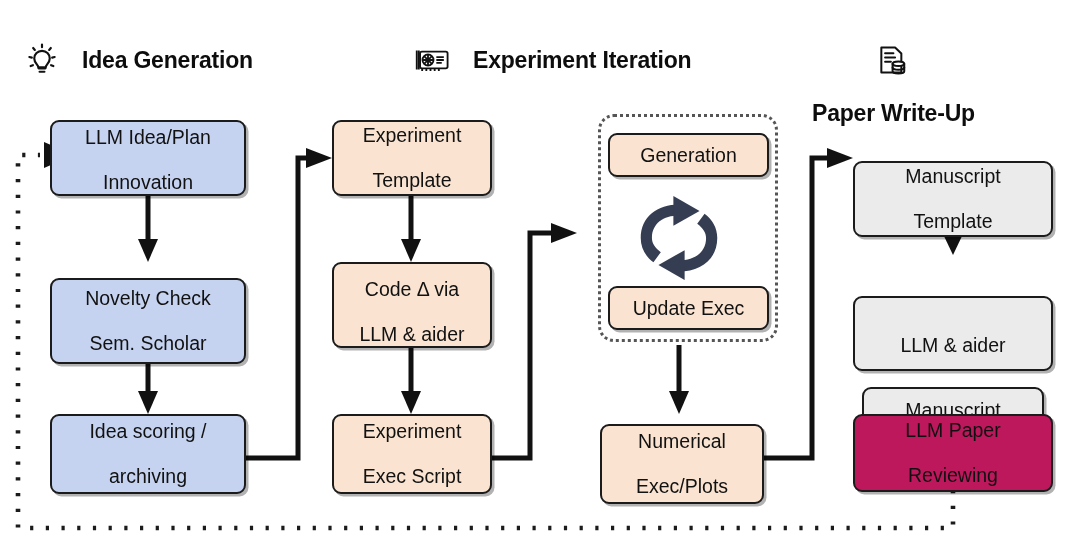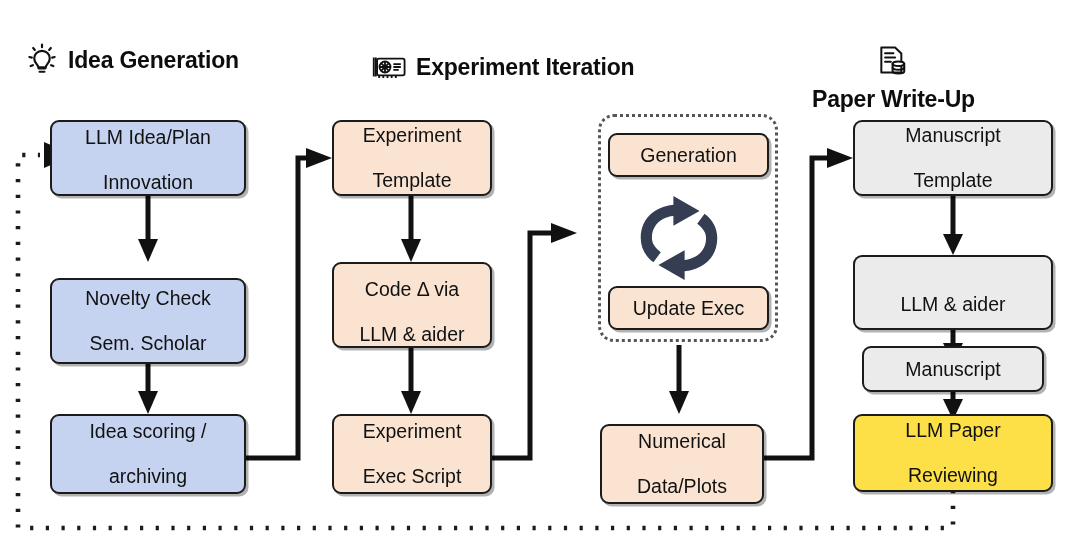--- a/index.html
+++ b/index.html
@@ -1,31 +1,31 @@
 <!DOCTYPE html>
 <html><head>
 <meta charset="utf-8">
 <style>
   html,body{margin:0;padding:0;background:#ffffff;}
   body{width:1080px;height:547px;font-family:"Liberation Sans",sans-serif;overflow:hidden;}
   #stage{position:relative;width:1080px;height:547px;background:#fff;}
 
-  .hdr{position:absolute;display:flex;align-items:center;gap:6px;}
+  .hdr{position:absolute;display:flex;align-items:center;gap:20px;}
   .hdr .htxt{font-size:23px;font-weight:bold;color:#0d0d0d;letter-spacing:-0.2px;white-space:nowrap;}
   .hdr .hic{width:40px;height:40px;display:block;flex:0 0 auto;}
 
   .node{position:absolute;box-sizing:border-box;border:2.2px solid #1b1b1b;border-radius:9px;
         display:flex;align-items:center;justify-content:center;text-align:center;
         font-size:19.5px;line-height:1.16;color:#111;
         box-shadow:2.5px 2.5px 0 rgba(0,0,0,0.30);}
   .node span{display:block;padding:0 4px;}
   .blue{background:#c6d3f0;}
   .peach{background:#fae4d1;}
-  .grey{background:#ebebeb;}
-  .green{background:#fde047;}
+  .grey{background:#ebebeb;margin-top:41px;}
+  .green{background:#be185d;}
 
   .loopbox{position:absolute;box-sizing:border-box;border:3.5px dotted #555;border-radius:16px;background:transparent;}
 
   svg.wires{position:absolute;left:0;top:0;width:1080px;height:547px;overflow:visible;}
   .ln{stroke:#111;stroke-width:5;fill:none;stroke-linecap:butt;stroke-linejoin:miter;}
   .dot{stroke:#1b1b1b;stroke-width:4.6;fill:none;stroke-linecap:butt;stroke-dasharray:3.2 12.5;}
   .ahead{fill:#111;}
   .refresh{position:absolute;}
 </style>
 </head>
@@ -37,21 +37,21 @@
     <svg class="hic" viewBox="0 0 48 48">
       <g fill="none" stroke="#111" stroke-width="2.6" stroke-linecap="round">
         <path d="M24 13c-5.2 0-9.3 4.1-9.3 9.1 0 3.4 1.8 5.7 3.3 7.5 1 1.2 1.6 2.1 1.6 3.3h8.8c0-1.2.6-2.1 1.6-3.3 1.5-1.8 3.3-4.1 3.3-7.5C33.3 17.1 29.2 13 24 13z"></path>
         <path d="M20.2 34.1h7.6M21.1 38.1h5.8"></path>
         <path d="M24 5.5v3.2M34.6 9.6l-2 2.3M13.4 9.6l2 2.3M39.2 20.4l-3 .7M8.8 20.4l3 .7M37.6 31.3l-2.7-1.1M10.4 31.3l2.7-1.1"></path>
       </g>
     </svg>
     <div class="htxt">Idea Generation</div>
   </div>
 
-  <div class="hdr" style="left:370px; top:40px;margin-top:7px;">
+  <div class="hdr" style="left:413px; top:40px;">
     <svg class="hic" viewBox="0 0 48 48">
       <g fill="none" stroke="#111" stroke-width="2.2" stroke-linejoin="round">
         <rect x="8.5" y="14" width="33" height="20" rx="2.2"></rect>
         <path d="M4.5 12.5v23M7 12.5v23"></path>
         <circle cx="18" cy="24" r="6.6"></circle>
         <path d="M18 17.4v13.2M11.4 24h13.2M13.3 19.3l9.4 9.4M13.3 28.7l9.4-9.4"></path>
         <path d="M28 20.5h9M28 24h9M28 27.5h6.5"></path>
         <path d="M11 34v3.2M16 34v3.2M21 34v3.2M26 34v3.2M31 34v3.2"></path>
       </g>
     </svg>
@@ -161,21 +161,21 @@
     <span><span>Experiment</span><br><span>Exec Script</span></span>
   </div>
 
   <div class="node peach" style="left:608px; top:133px; width:161px; height:44px;">
     <span>Generation</span>
   </div>
   <div class="node peach" style="left:608px; top:286px; width:161px; height:44px;">
     <span>Update Exec</span>
   </div>
   <div class="node peach" style="left:600px; top:424px; width:164px; height:80px;">
-    <span><span>Numerical</span><br><span>Data/Plots</span></span>
+    <span><span>Numerical</span><br><span>Exec/Plots</span></span>
   </div>
 
   <div class="node grey" style="left:853px; top:120px; width:200px; height:76px;">
     <span><span>Manuscript</span><br><span>Template</span></span>
   </div>
   <div class="node grey" style="left:853px; top:255px; width:200px; height:75px;">
     <span><br><span>LLM &amp; aider</span></span>
   </div>
   <div class="node grey" style="left:862px; top:346px; width:182px; height:46px;">
     <span>Manuscript</span>

